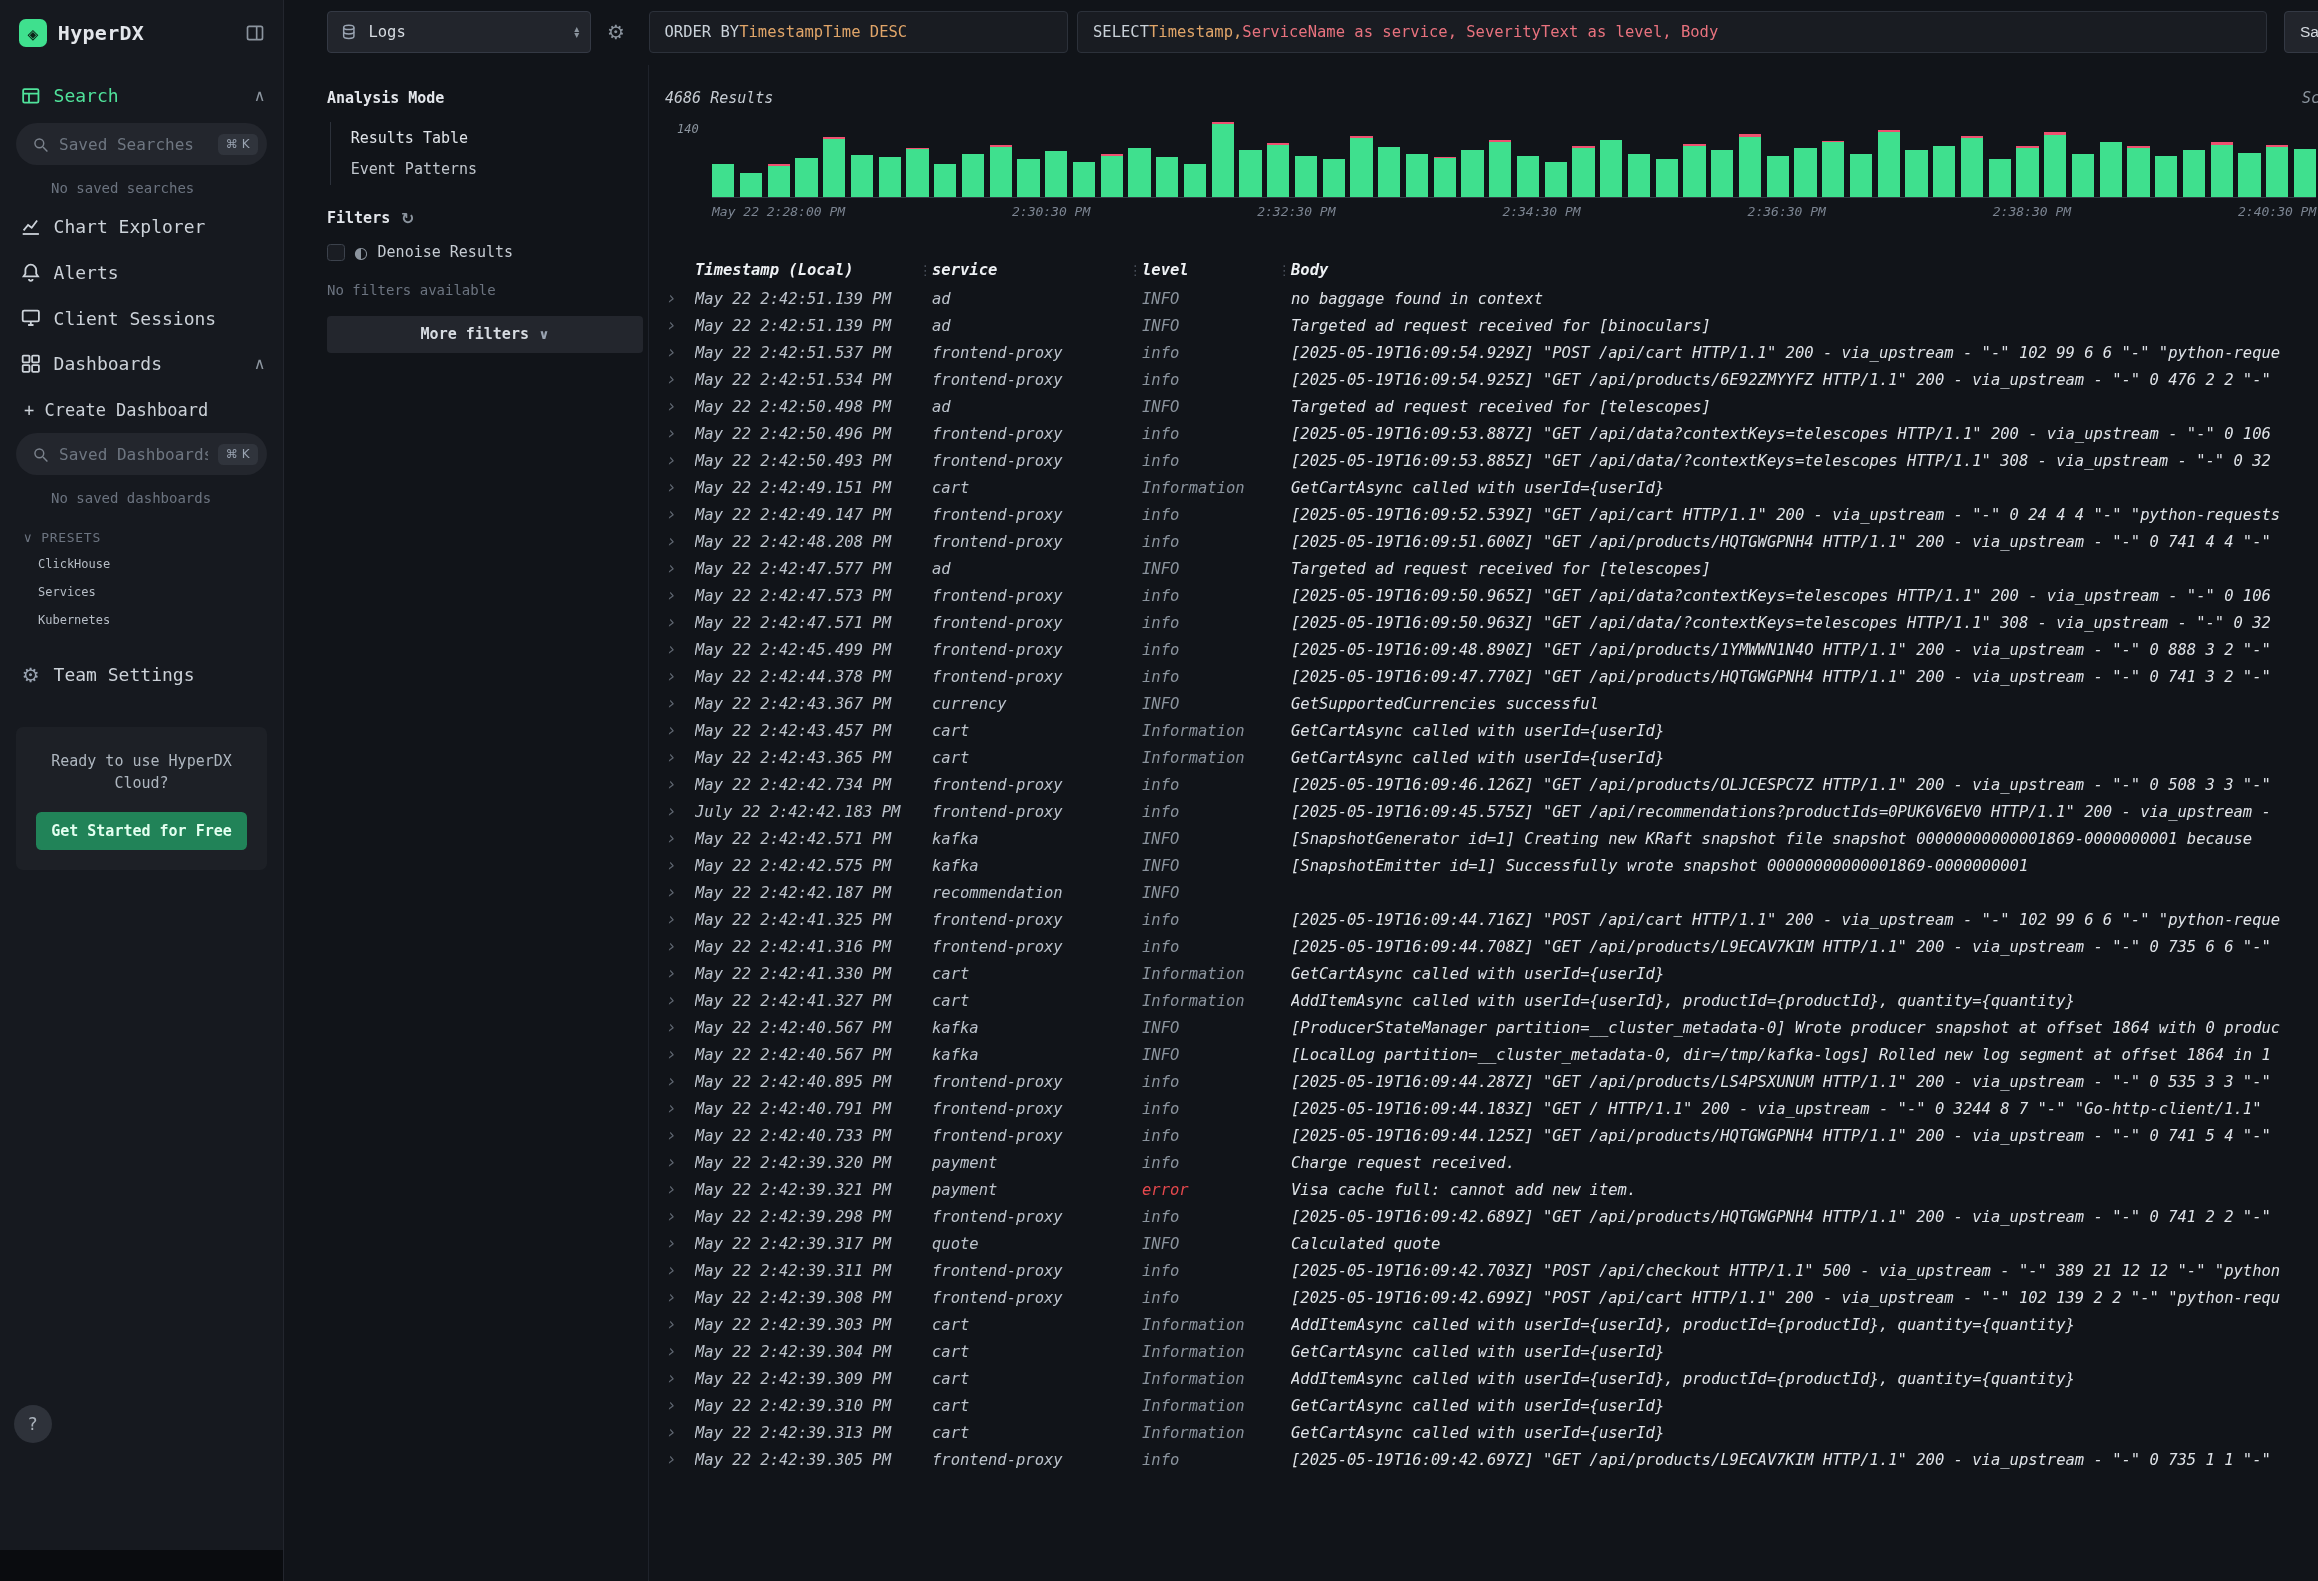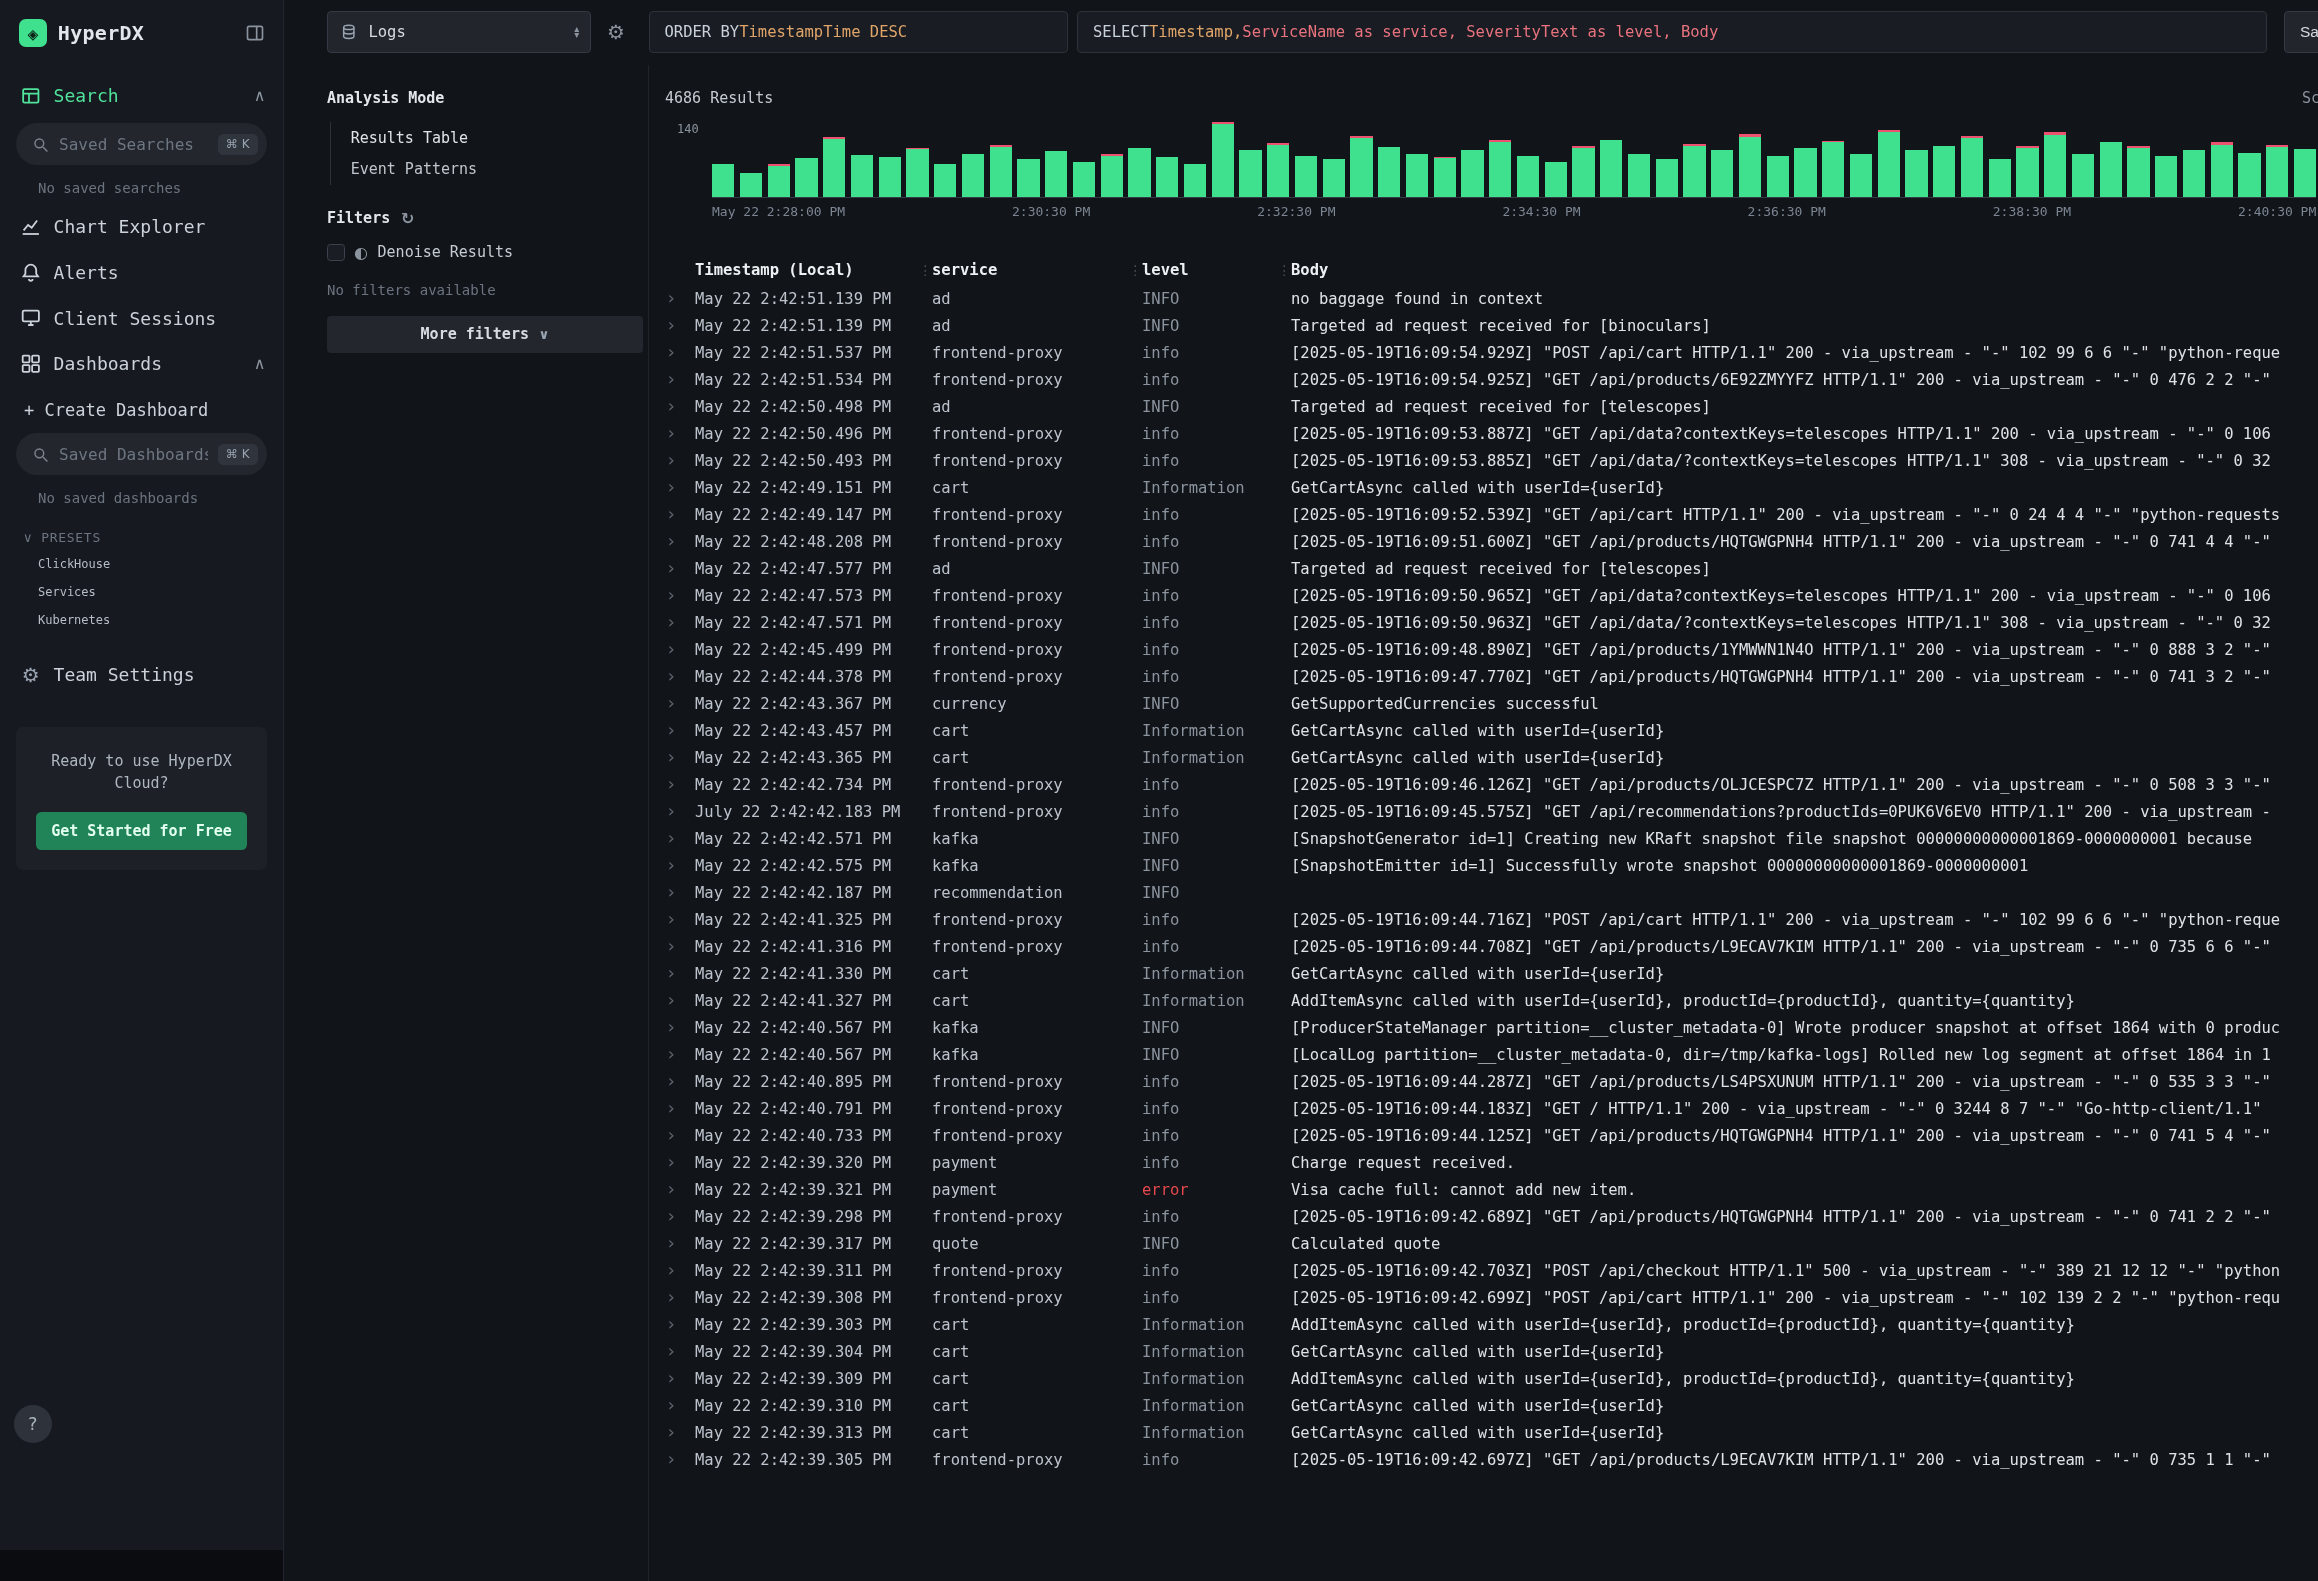--- a/index.html
+++ b/index.html
@@ -16,21 +16,21 @@
   .collapse-btn { margin-left:auto; color:#8b949e; display:flex; cursor:pointer; }
   .nav-item { display:flex; align-items:center; gap:12px; padding:12px 17.6px 12px 20px; font-size:18px; color:#ccd2d9; cursor:pointer; }
   .nav-item svg { width:21.6px; height:21.6px; flex:0 0 21.6px; }
   .nav-item.active { color:#50e39b; }
   .chev-right { margin-left:auto; color:#8b949e; font-size:16px; }
   .pill { margin:5.4px 16px 2.7px 16px; height:42px; background:#23262d; border-radius:675px; display:flex; align-items:center; gap:9.5px; padding:0 9.5px 0 16px; }
   .pill svg { width:17.6px; height:17.6px; color:#7b828c; flex:0 0 17.6px; }
   .pill input { flex:1; min-width:0; background:none; border:none; outline:none; color:#14b8a6; font:inherit; font-size:16px; }
   .pill input::placeholder { color:#6e7681; }
   .kbd { background:#30343c; border-radius:5.4px; padding:3.4px 8px; font-size:12px; color:#9aa4b2; white-space:nowrap; }
-  .muted-line { padding:12px 0 8px 38px; font-size:14px; color:#6c7480; }
+  .muted-line { padding:12px 0 8px 38px; font-size:14px; color:#6c7480;margin-left:13px; }
   .create-dash { padding:13.5px 17.6px 8px 24px; font-size:17px; color:#ccd2d9; cursor:pointer; }
   .presets-label { display:flex; align-items:center; gap:8px; padding:16px 17.6px 5.4px 23px; font-size:13px; color:#6c7480; letter-spacing:0.7px; cursor:pointer; }
   .preset-item { padding:6.8px 17.6px 6.8px 38px; font-size:12px; color:#b7bec7; cursor:pointer; }
   .team-settings { margin-top:17.6px; }
   .promo-card { margin:28px 16px 0 16px; background:#1d2026; border-radius:6.8px; padding:23px 20px 20px 20px; text-align:center; }
   .promo-text { font-size:15px; line-height:1.5; color:#aeb6bf; }
   .promo-btn { margin-top:17.6px; height:38px; width:100%; background:#218358; border:none; border-radius:5.4px; color:#e3fff0; font:inherit; font-size:15px; font-weight:bold; cursor:pointer; }
   .help-btn { position:absolute; left:13.5px; bottom:139px; width:38px; height:38px; border-radius:50%; background:#2e323a; color:#aab2bb; font-size:17.6px; display:flex; align-items:center; justify-content:center; cursor:pointer; }
   .sidebar-footer { position:absolute; left:0; right:0; bottom:0; height:32px; background:#0a0c0f; }
 
@@ -72,21 +72,21 @@
   .fp-filters-row { display:flex; align-items:center; gap:10.8px; margin:24px 0 15px 0; font-size:15px; font-weight:bold; }
   .refresh-icon { color:#8b949e; font-size:16px; cursor:pointer; }
   .denoise-row { display:flex; align-items:center; gap:9.5px; font-size:15px; color:#c6ccd3; }
   .checkbox { width:17.6px; height:17.6px; border:1.4px solid #3c424c; border-radius:3.4px; background:#1a1d23; cursor:pointer; flex:0 0 17.6px; }
   .denoise-icon { color:#8b949e; font-size:16px; }
   .no-filters { margin:20px 0 17.6px 0; font-size:14px; color:#6c7480; }
   .more-filters { height:37px; width:316px; background:#23262d; border:none; border-radius:4px; color:#d7dce2; font:inherit; font-size:15px; font-weight:bold; display:flex; align-items:center; justify-content:center; gap:9.5px; cursor:pointer; }
   .more-filters .glyph { font-size:13.5px; color:#9aa4b2; }
 
   
-  .results { flex:1; min-width:0; padding:24px 0 0 16px; display:flex; flex-direction:column; overflow:hidden; }
+  .results { flex:1; min-width:0; padding:24px 0 0 16px; display:flex; flex-direction:column; overflow:hidden;font-style:italic; }
   .res-header { display:flex; justify-content:space-between; align-items:center; font-size:15px; color:#c6ccd3; }
   .scan { color:#8b949e; white-space:nowrap; margin-right:-19px; }
   .chart-wrap { position:relative; margin:10.8px 2.7px 0 47px; }
   .y-label { position:absolute; left:-35px; top:4px; font-size:12px; color:#8b949e; }
   .bars { display:flex; align-items:flex-end; gap:5.4px; height:80px; border-bottom:0.7px solid #343b45; }
   .bar { flex:1; height:100%; display:flex; flex-direction:column; justify-content:flex-end; cursor:crosshair; }
   .bar-err { width:100%; background:#ee5170; }
   .bar-ok { width:100%; background:#3fe08e; }
   .x-axis { display:flex; justify-content:space-between; padding-top:6.8px; font-size:13px; color:#7c8592; white-space:nowrap;gap:24px; }
 

